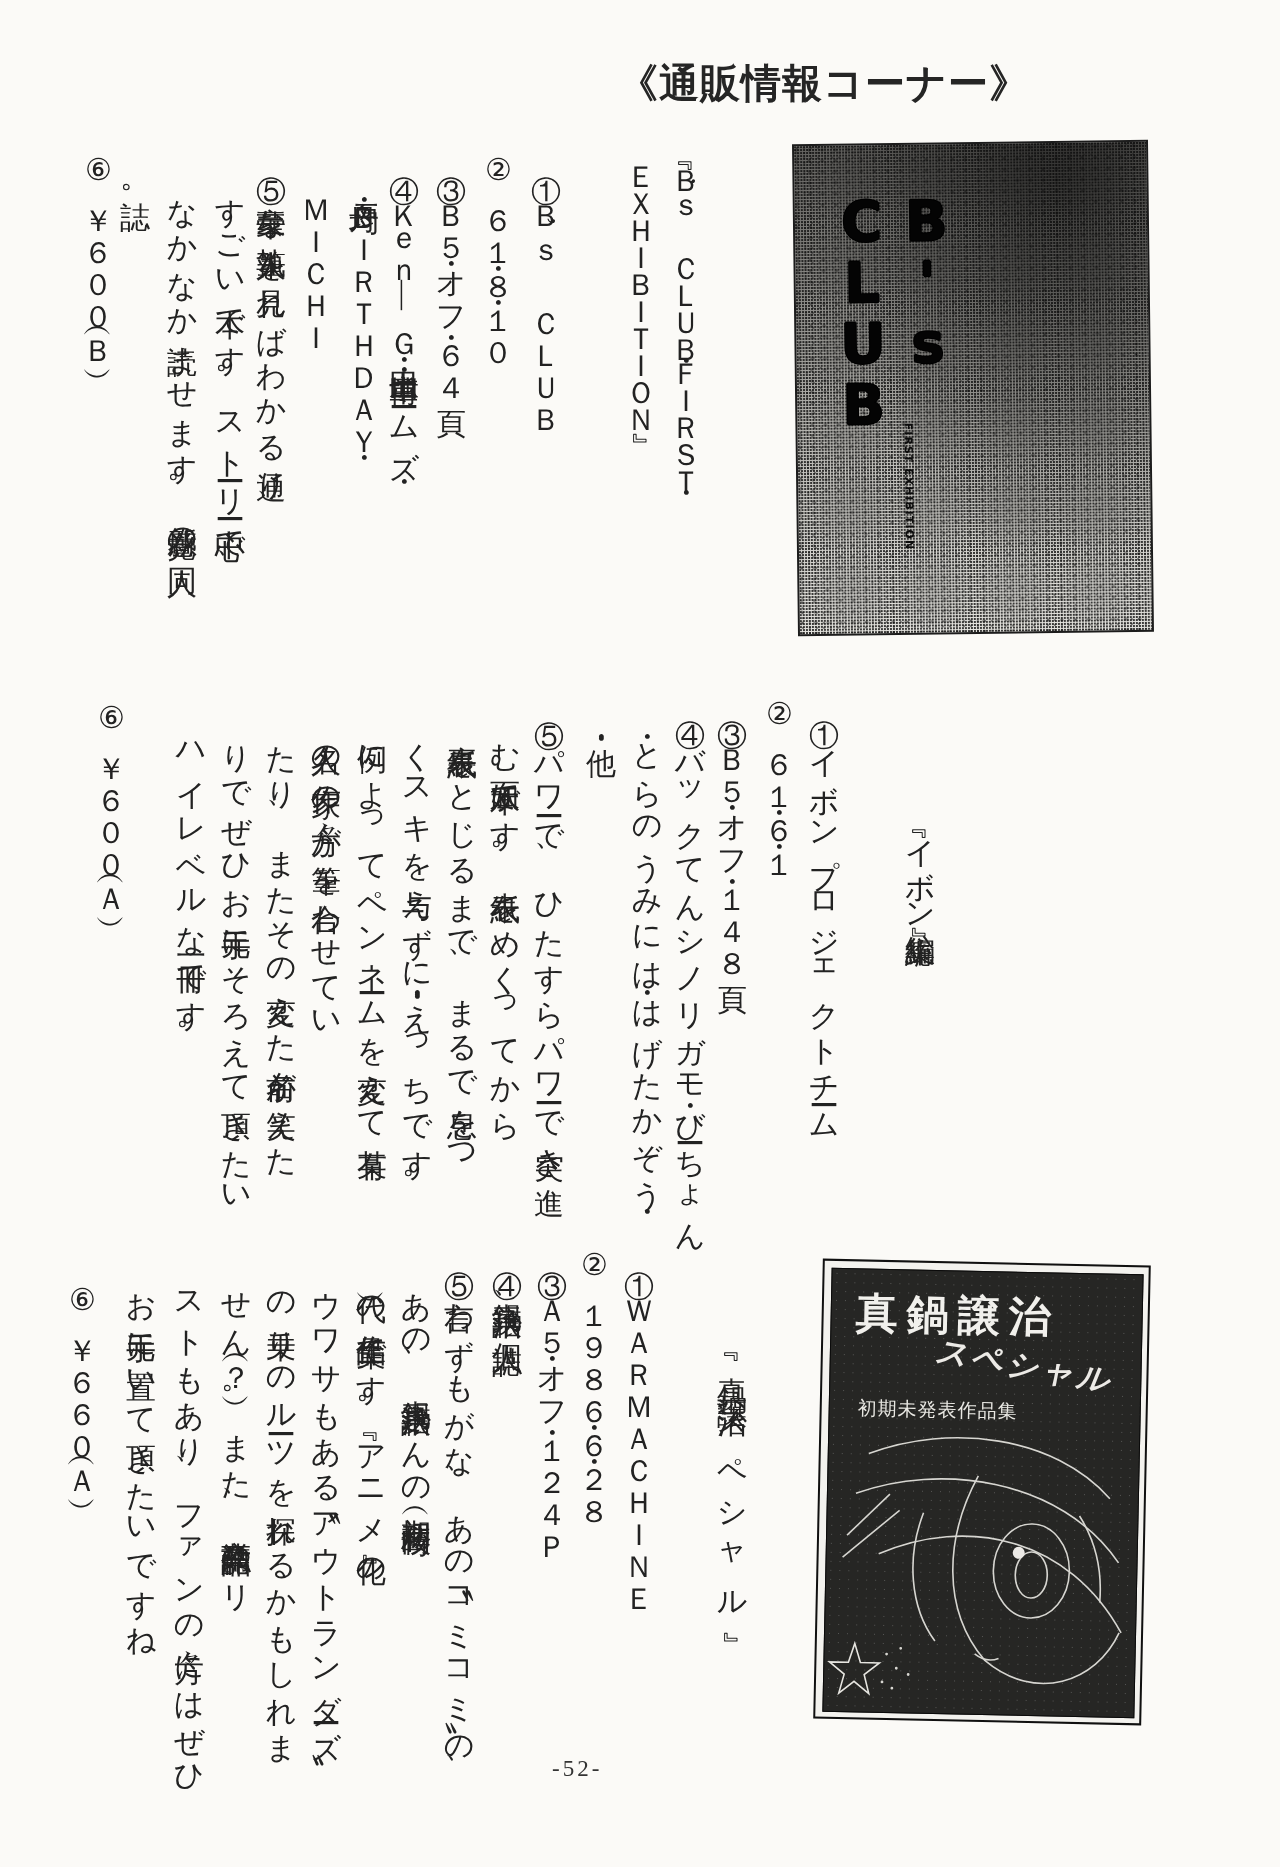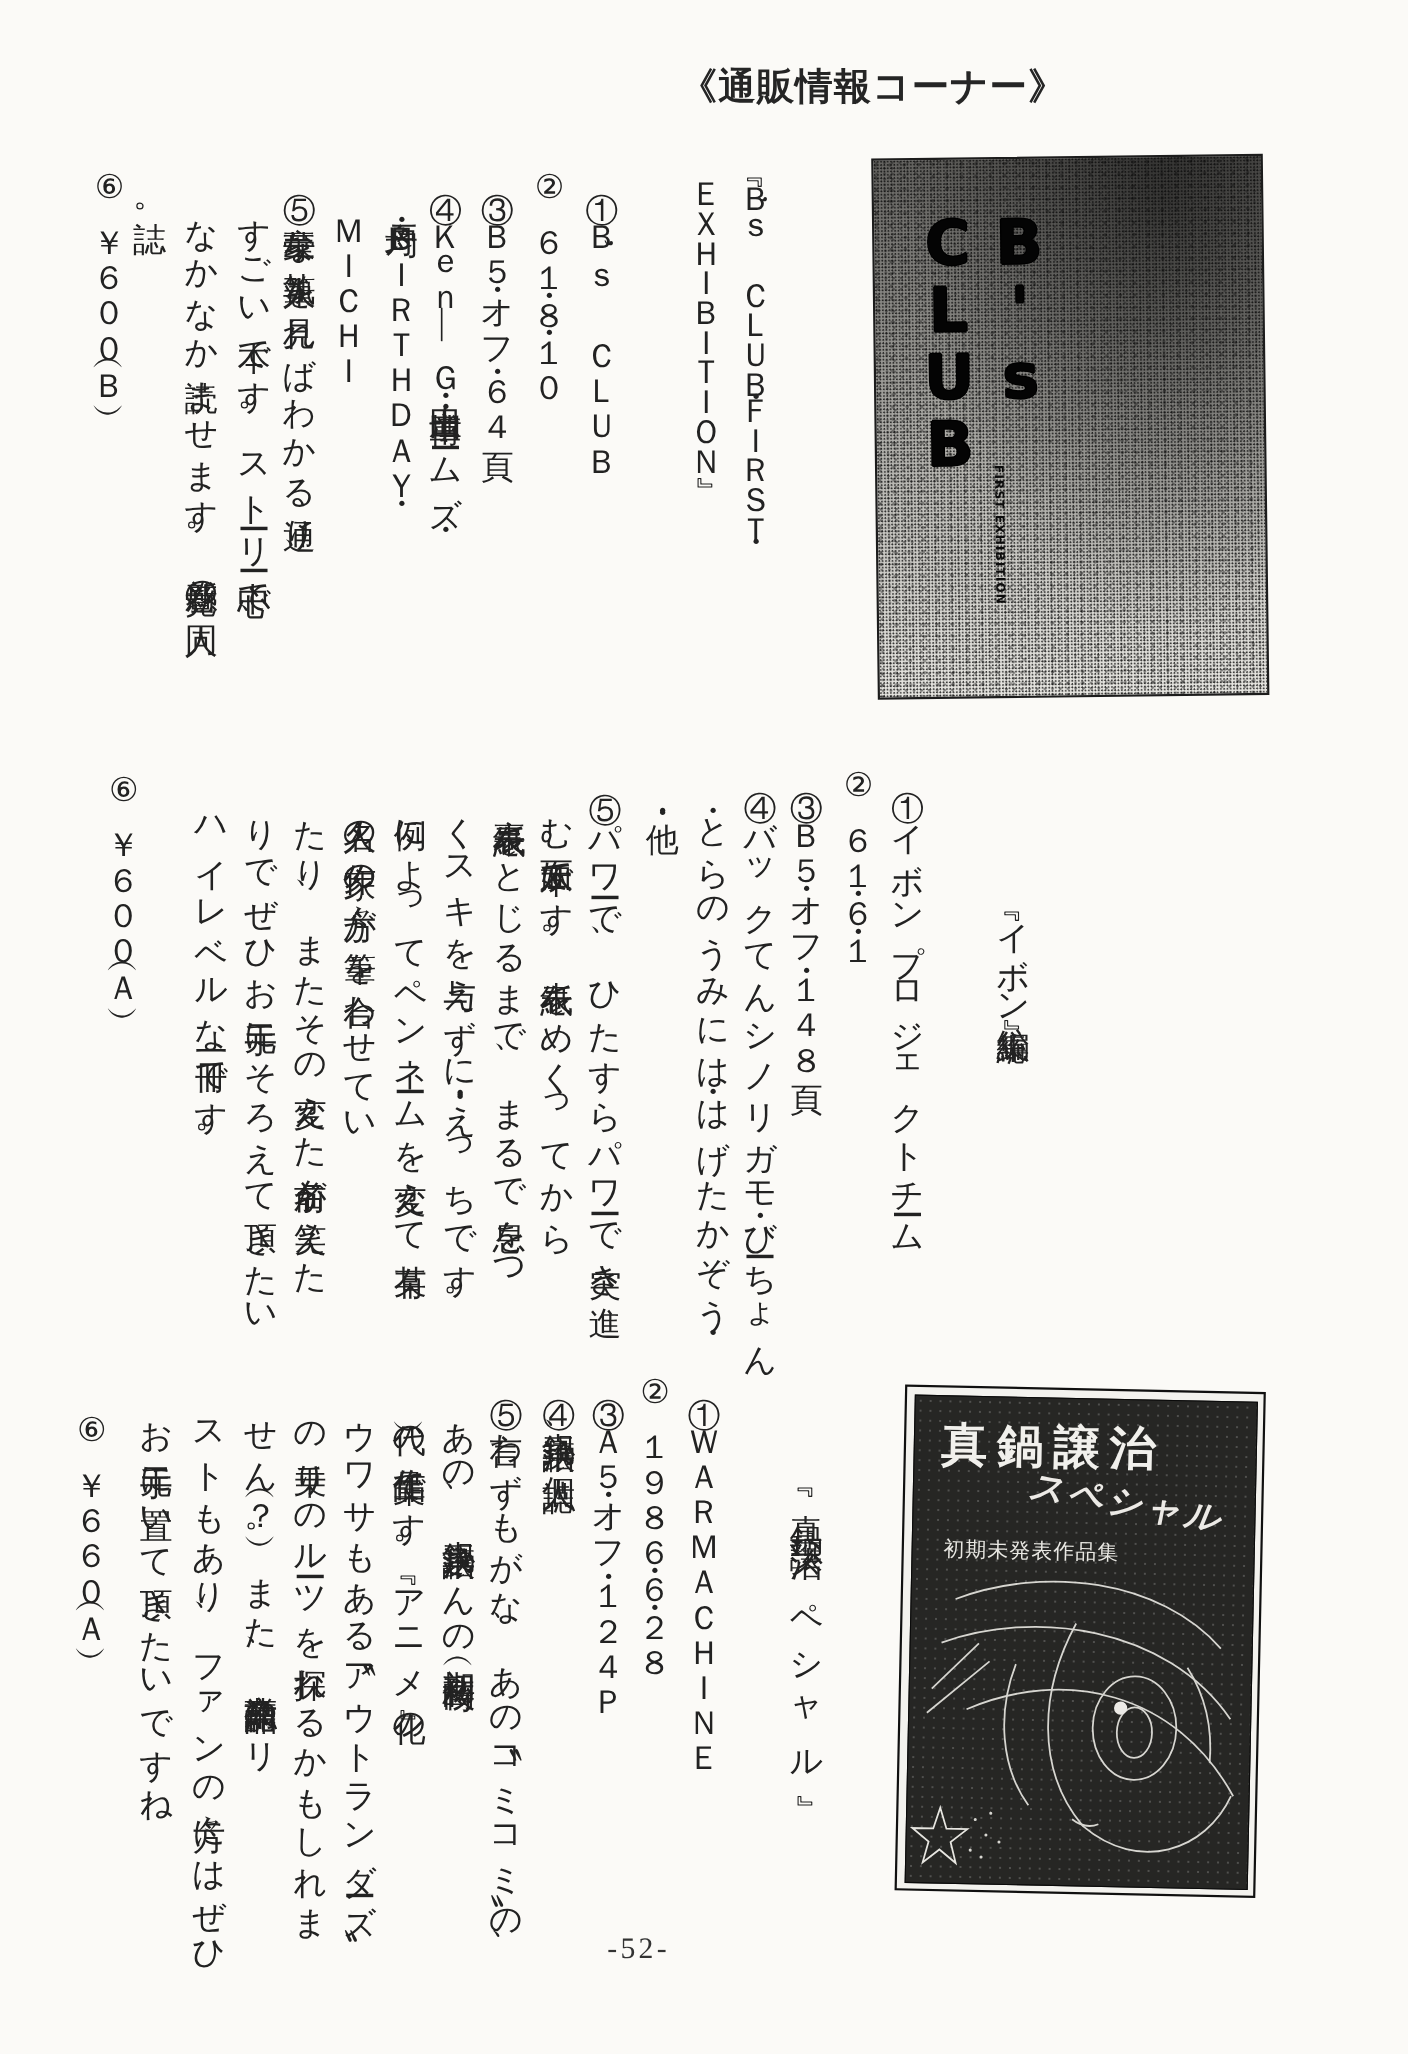--- a/index.html
+++ b/index.html
@@ -1,27 +1,27 @@
 <!DOCTYPE html>
 <html><head>
 <meta charset="utf-8">
 <style>
   html,body{margin:0;padding:0;}
   body{width:1280px;height:1867px;position:relative;background:#fbfaf7;overflow:hidden;
        font-family:"Liberation Serif","DejaVu Serif",serif;color:#1e1e1e;}
   .layer{position:absolute;inset:0;}
-  .header{position:absolute;left:618px;top:56px;font-size:34px;font-weight:bold;
+  .header{position:absolute;left:618px;top:56px;font-size:40px;font-weight:bold;
           letter-spacing:1px;color:#252525;white-space:nowrap;margin:0;}
   .vc{position:absolute;writing-mode:vertical-rl;text-orientation:mixed;
       font-size:30px;letter-spacing:2px;width:46px;line-height:46px;color:#222;
       white-space:nowrap;}
   .title-s1{letter-spacing:-3px;}
   .title-s2{letter-spacing:-2px;}
   .title-s3{letter-spacing:10px;}
-  .footer{position:absolute;left:552px;top:1756px;font-size:27px;letter-spacing:3px;color:#333;}
+  .footer{position:absolute;left:552px;top:1756px;font-size:23px;letter-spacing:3px;color:#333;}
 
   
   .cover1{position:absolute;left:795px;top:142px;width:352px;height:488px;
           border:2px solid #1c1c1c;transform:rotate(-0.7deg);overflow:hidden;
           background-image:
             radial-gradient(circle at 1px 1px, rgba(10,10,10,.8) .7px, transparent 1px),
             radial-gradient(circle at 3px 2px, rgba(30,30,30,.5) 1px, transparent 1.4px),
             radial-gradient(circle at 2px 4px, rgba(0,0,0,.35) 1.4px, transparent 1.9px),
             radial-gradient(ellipse at 75% 8%, rgba(0,0,0,.5), transparent 62%),
             linear-gradient(180deg,#63625f 0%, #8f8e8a 32%, #bdbcb7 62%, #e6e5e0 100%);

